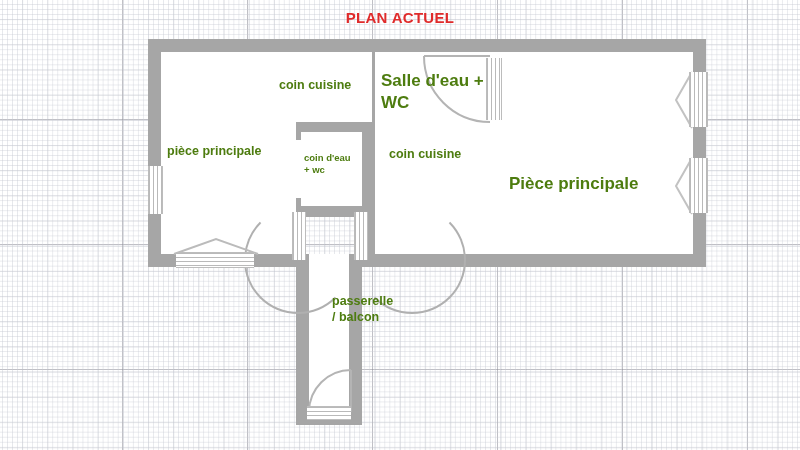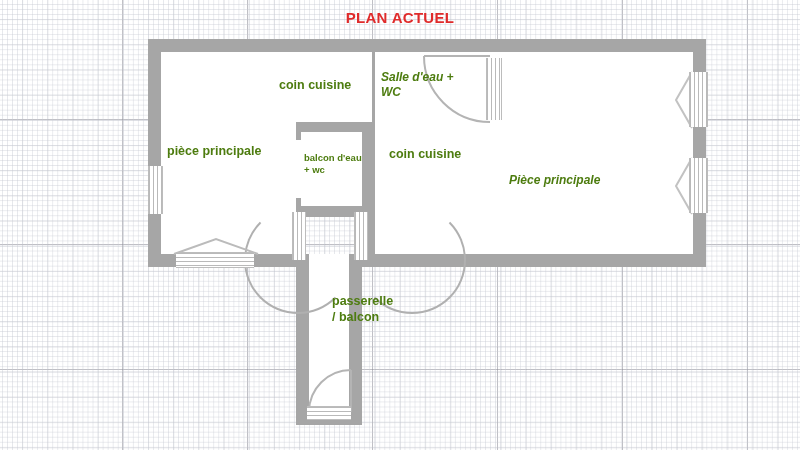--- a/index.html
+++ b/index.html
@@ -109,21 +109,21 @@
 
   
   .label {
     position: absolute;
     color: #4d7c0f;
     font-weight: bold;
     z-index: 30;
     line-height: 1.28;
     white-space: pre-line;
   }
-  .lbl-lg { font-size: 12px; font-style: italic; }
+  .lbl-lg { font-size: 17px; }
   .lbl-md { font-size: 12.5px; }
   .lbl-sm { font-size: 9.5px; }
 </style>
 </head>
 <body>
 
 <div id="screen">
 
   <div id="grid-background"></div>
   <div id="grid-fine"></div>
@@ -203,21 +203,21 @@
   </svg>
   <div class="window-h" style="left:307px; top:406px; width:44px; height:12px;"></div>
 
   <div class="label lbl-md" style="left:279px; top:77px;">coin cuisine</div>
 
   <div class="label lbl-lg" style="left:381px; top:70px; width:108px;">Salle d'eau +
 WC</div>
 
   <div class="label lbl-md" style="left:167px; top:143px;">pièce principale</div>
 
-  <div class="label lbl-sm" style="left:304px; top:152px; width:60px;">balcon d'eau
+  <div class="label lbl-sm" style="left:304px; top:152px; width:60px;">coin d'eau
 + wc</div>
 
   <div class="label lbl-md" style="left:389px; top:146px;">coin cuisine</div>
 
   <div class="label lbl-lg" style="left:509px; top:173px;">Pièce principale</div>
 
   <div class="label lbl-md" style="left:291px; top:293px; width:86px;padding-left:41px;">passerelle
 / balcon</div>
 
 </div>

